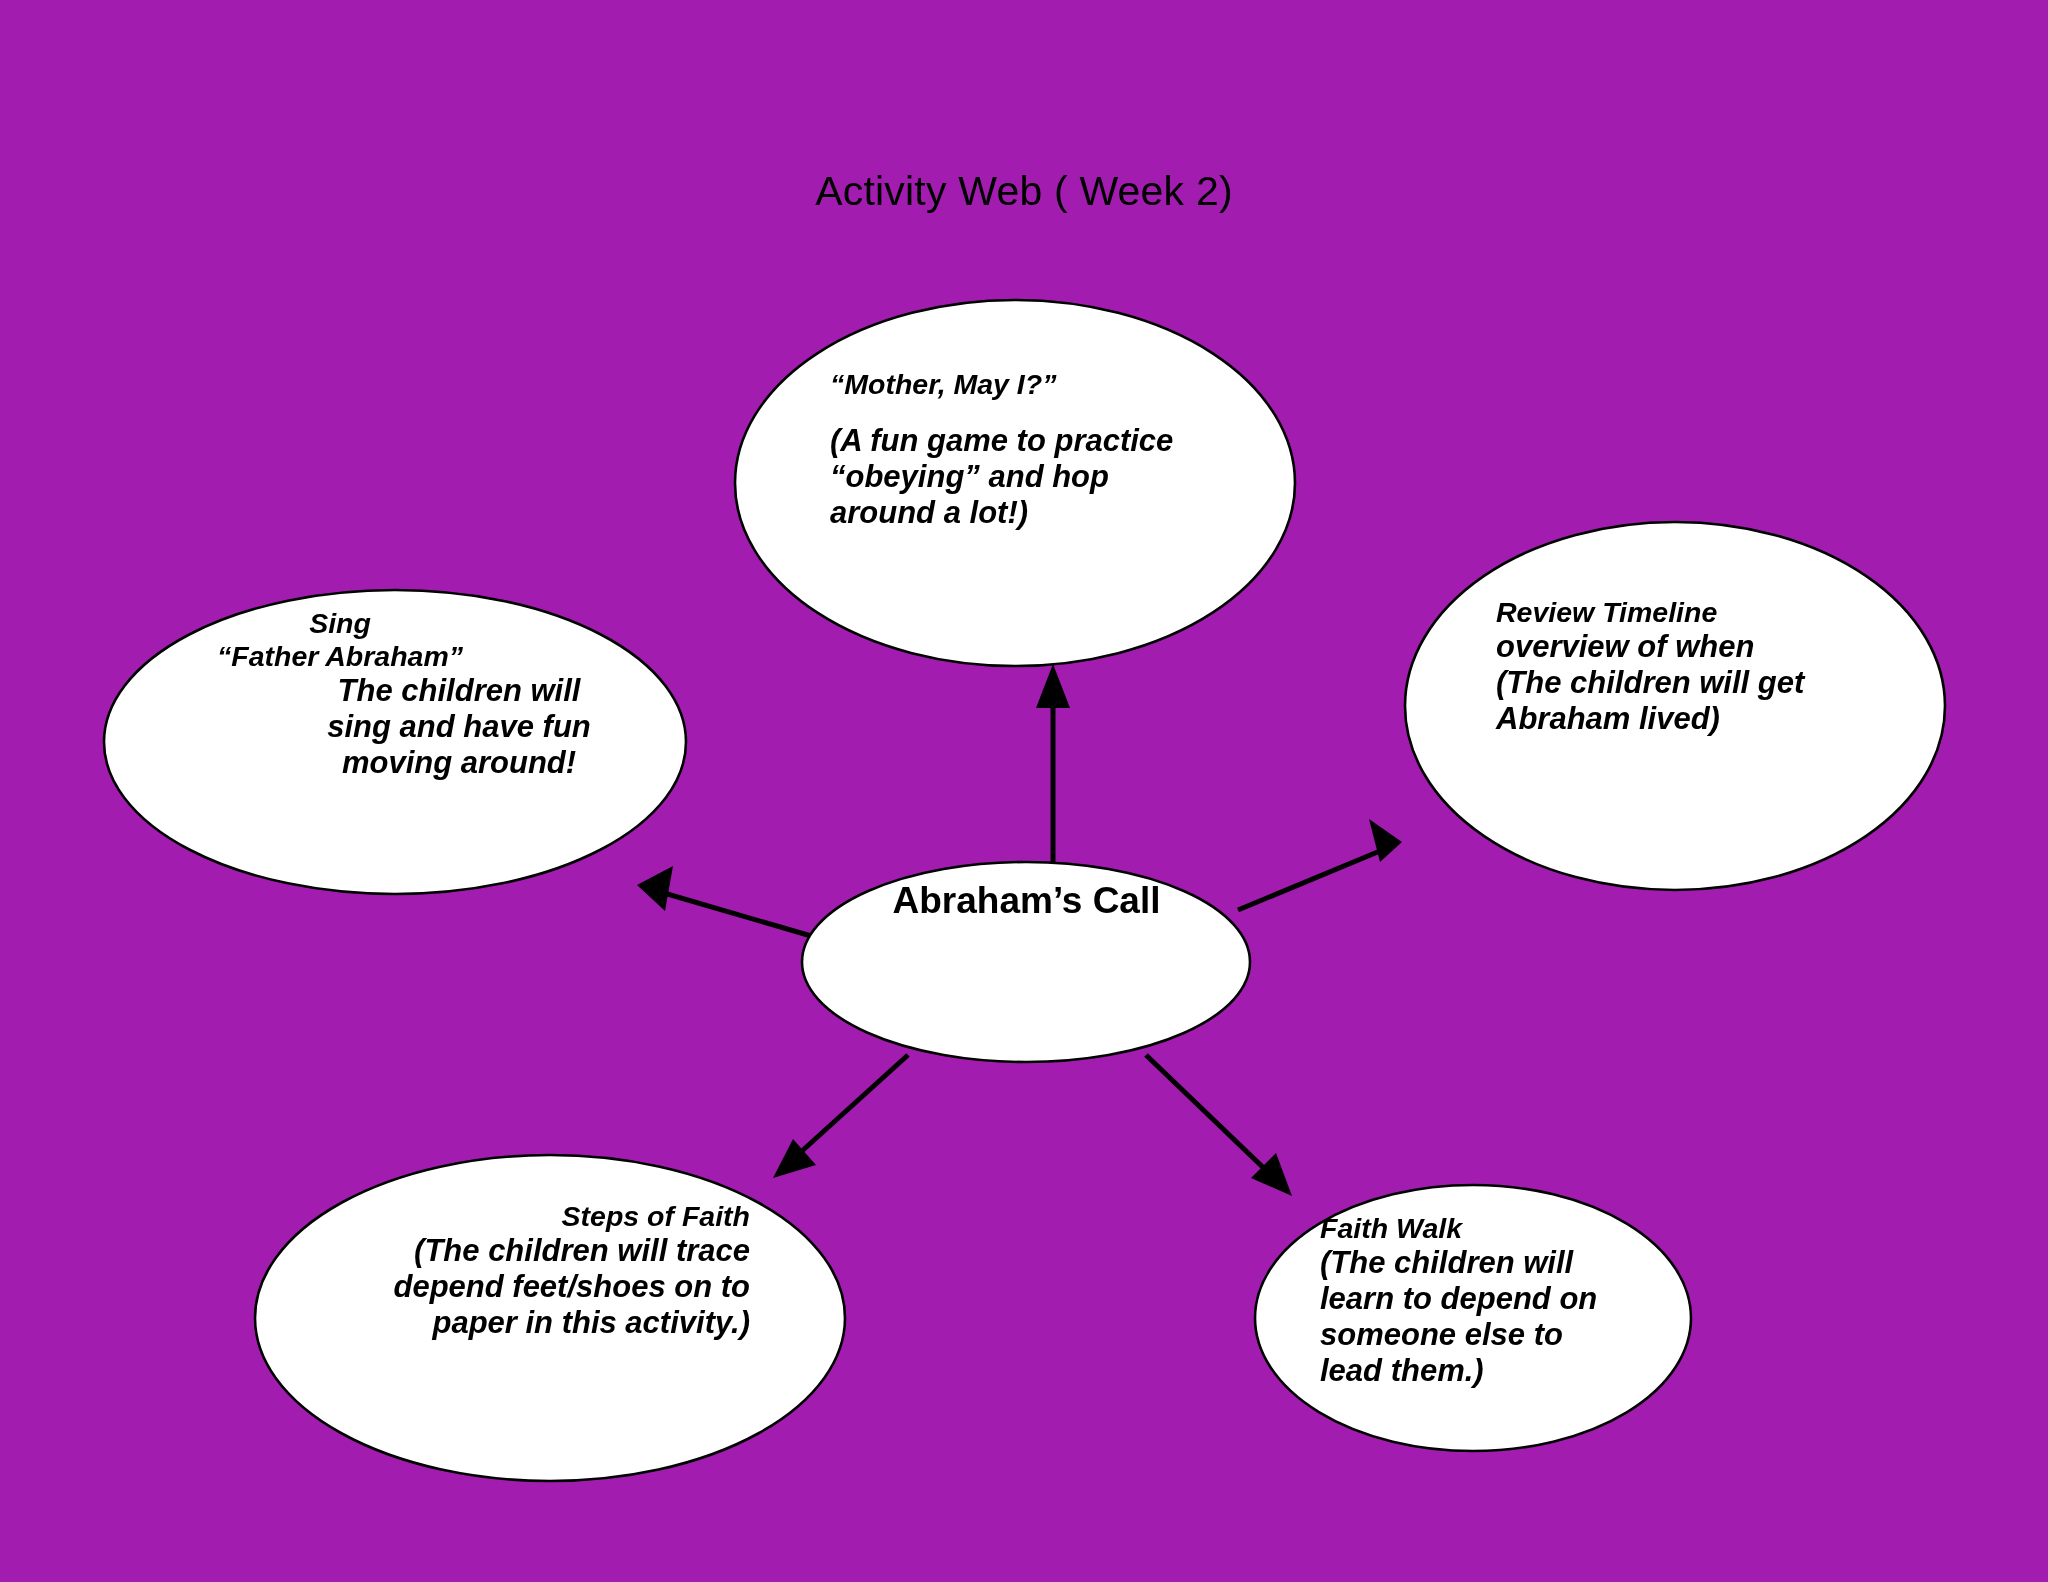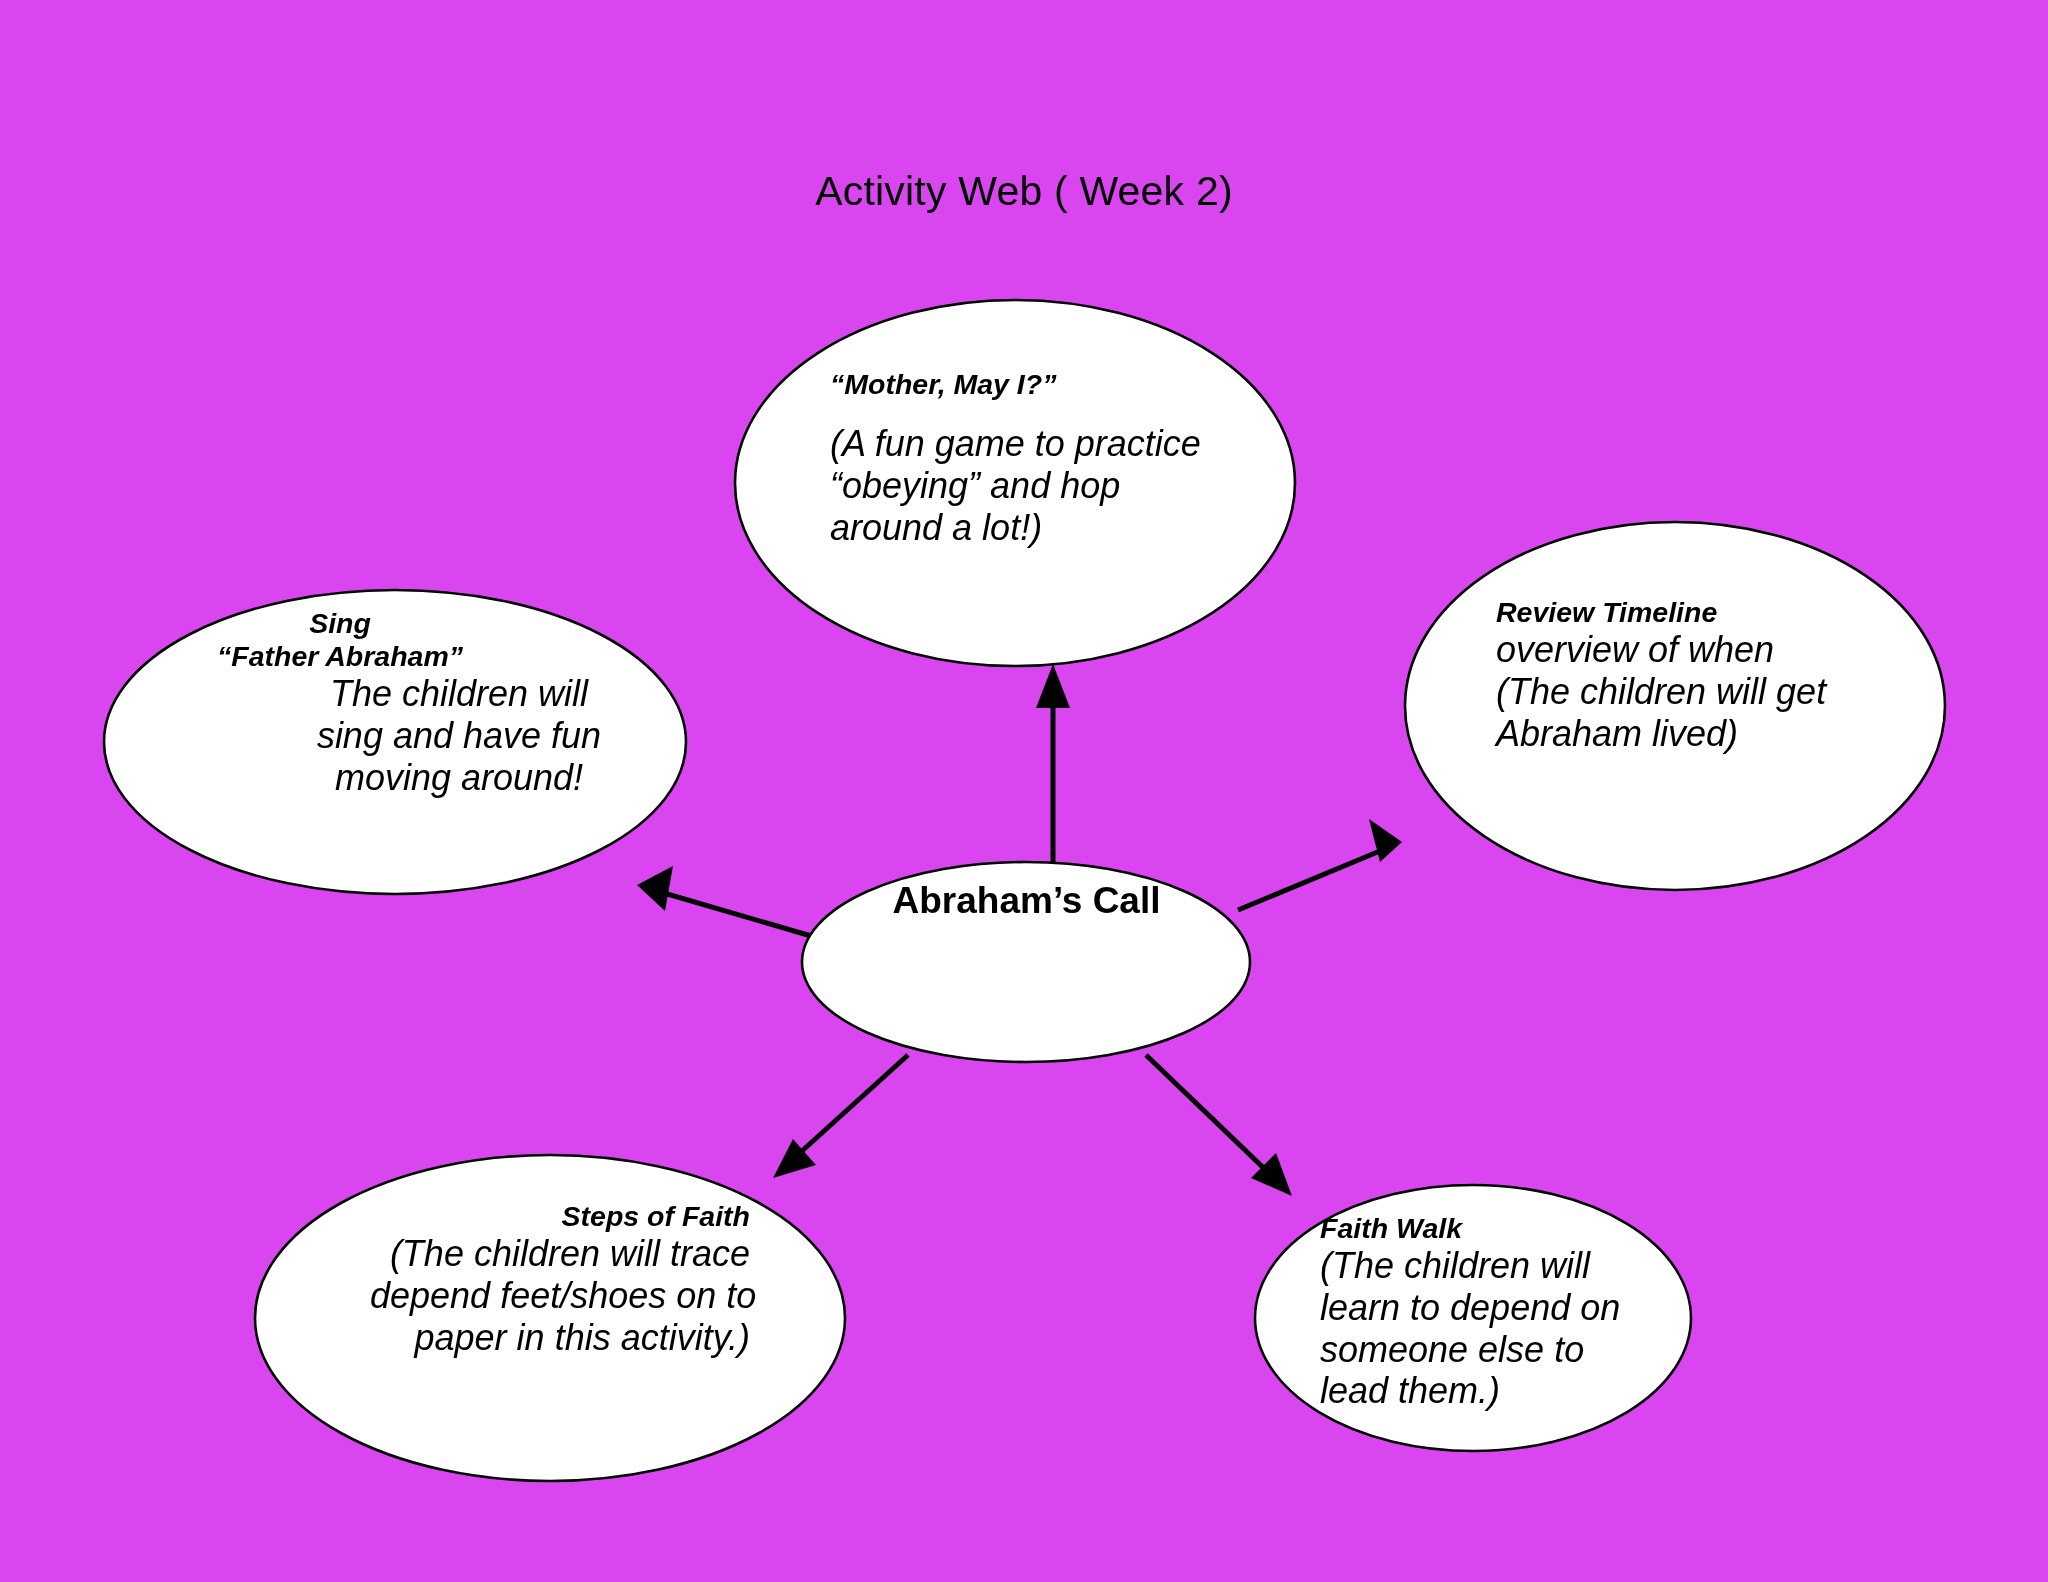--- a/index.html
+++ b/index.html
@@ -8,21 +8,21 @@
     background: #ffffff;
   }
   body {
     font-family: "Liberation Sans", sans-serif;
     color: #000000;
   }
   #canvas {
     position: relative;
     width: 2048px;
     height: 1582px;
-    background: #d946ef;
+    background: #a21caf;
     overflow: hidden;
   }
   #web-svg {
     position: absolute;
     left: 0;
     top: 0;
     width: 2048px;
     height: 1582px;
   }
   .ellipse-shape {
@@ -57,23 +57,24 @@
   }
   .heading {
     font-weight: bold;
     font-size: 28.5px;
     line-height: 1.16;
     white-space: pre;
     font-style: italic;
   }
   .body-italic {
     font-style: italic;
-    font-size: 36px;
+    font-size: 31px;
     line-height: 1.16;
     white-space: pre;
+    font-weight: bold;
   }
   .center-label {
     font-size: 37px;
     font-weight: 700;
     white-space: pre;
     text-align: center;
   }
 
   
   #node-center-text {

